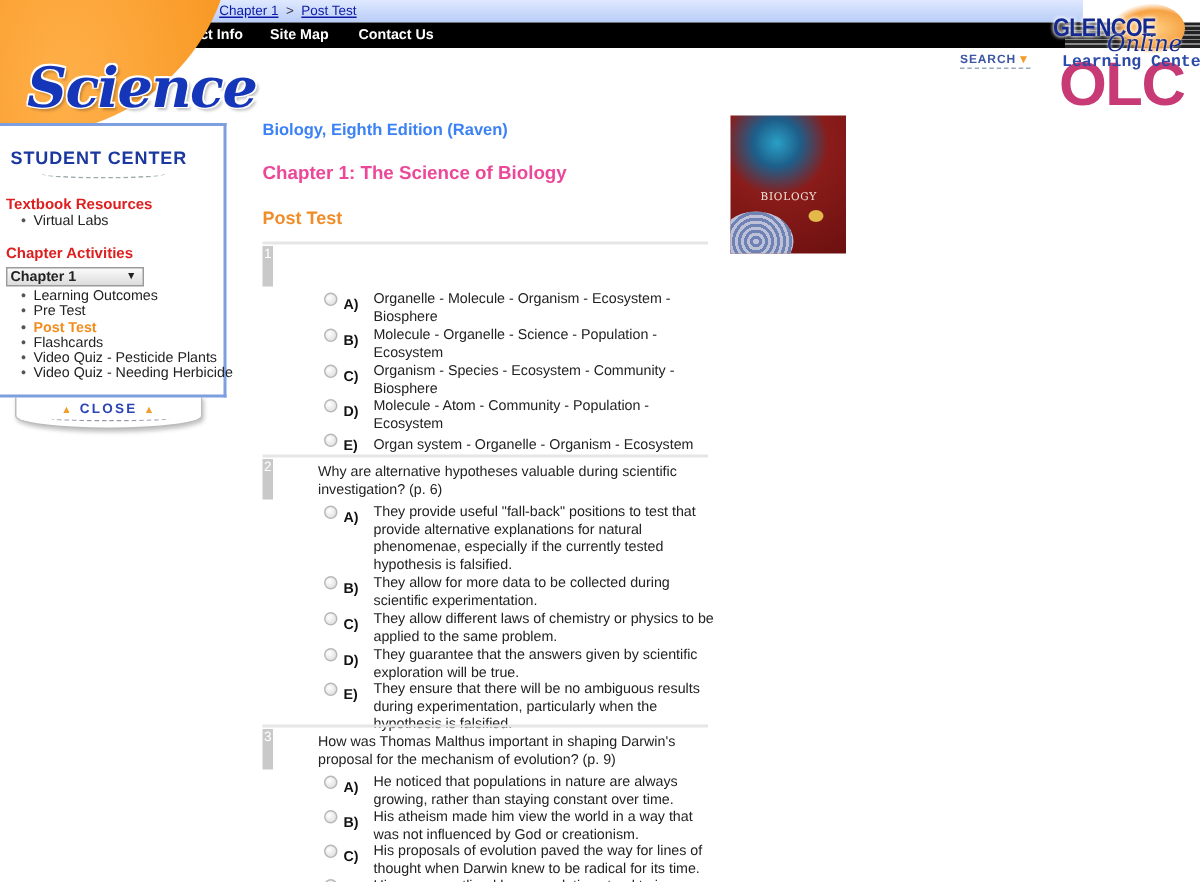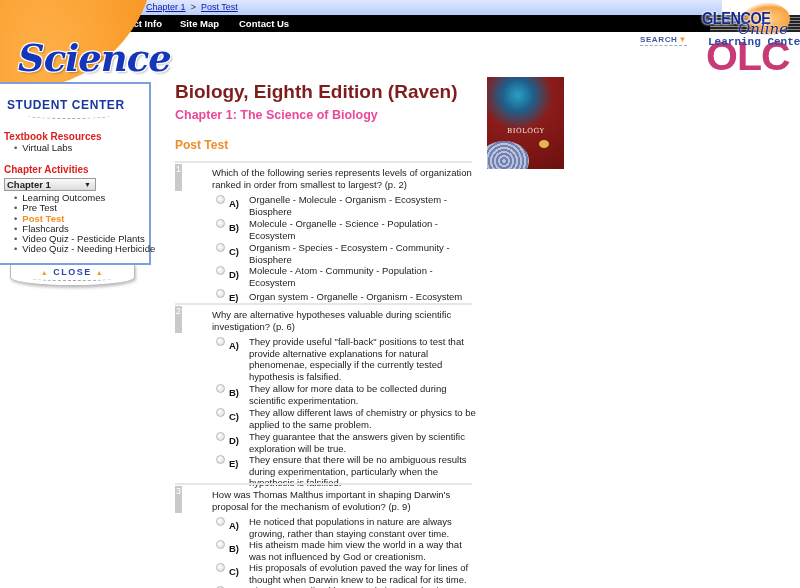--- a/index.html
+++ b/index.html
@@ -124,21 +124,21 @@
     font-weight: bold; font-size: 9px; letter-spacing: 1.5px; color: #2b45b3;
   }
   .close-tab .close-label .up { color: #f39b2b; font-size: 7px; margin: 0 4px; }
   .close-tab .close-dash {
     position: absolute; left: 22px; top: 13px; width: 80px; height: 4px;
     border-bottom: 1px dashed #99a; border-radius: 0 0 50% 50%;
   }
 
   
   .book-title {
-    position: absolute; left: 175px; top: 81px; font-weight: bold; font-size: 19px; color: #7f1d1d;
+    position: absolute; left: 175px; top: 81px; font-weight: bold; font-size: 11px; color: #3b82f6;
     white-space: nowrap;
   }
   .chapter-title {
     position: absolute; left: 175px; top: 108px; font-weight: bold; font-size: 12.5px; color: #ec4899;
     white-space: nowrap;
   }
   .test-title {
     position: absolute; left: 175px; top: 138px; font-weight: bold; font-size: 12px; color: #ef8d2a;
     white-space: nowrap;
   }
@@ -252,21 +252,20 @@
 <div class="test-title">Post Test</div>
 
 <div class="book-cover">
   <div class="cover-globe"></div>
   <div class="cover-text">BIOLOGY</div>
   <div class="cover-badge"></div>
 </div>
 
 <div class="question" style="top:161px; height:140px">
   <div class="q-num">1</div>
-  <div class="q-text">Which of the following series represents levels of organization ranked in order from smallest to largest? (p. 2)</div>
   <div class="option" style="top:32px">
     <span class="radio"></span>
     <span class="letter">A)</span>
     <span class="opt-text">Organelle - Molecule - Organism - Ecosystem - Biosphere</span>
   </div>
   <div class="option" style="top:56px">
     <span class="radio"></span>
     <span class="letter">B)</span>
     <span class="opt-text">Molecule - Organelle - Science - Population - Ecosystem</span>
   </div>

